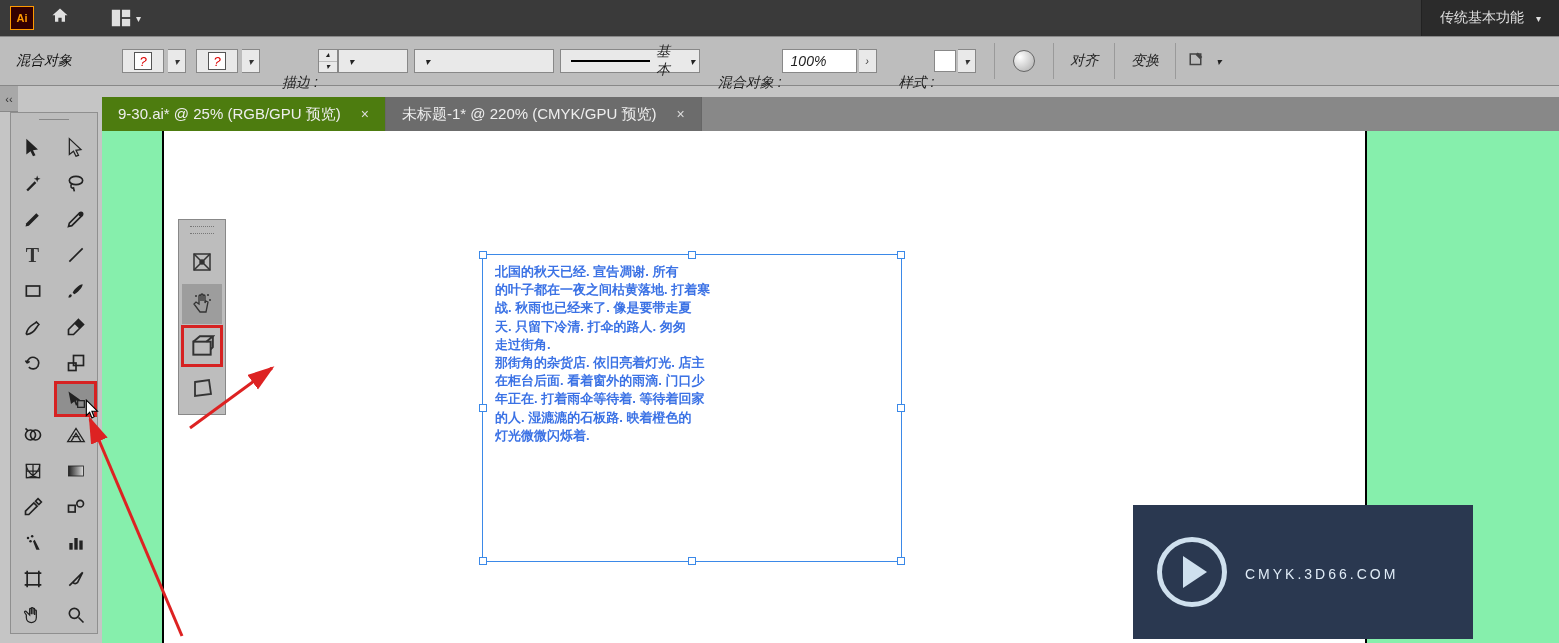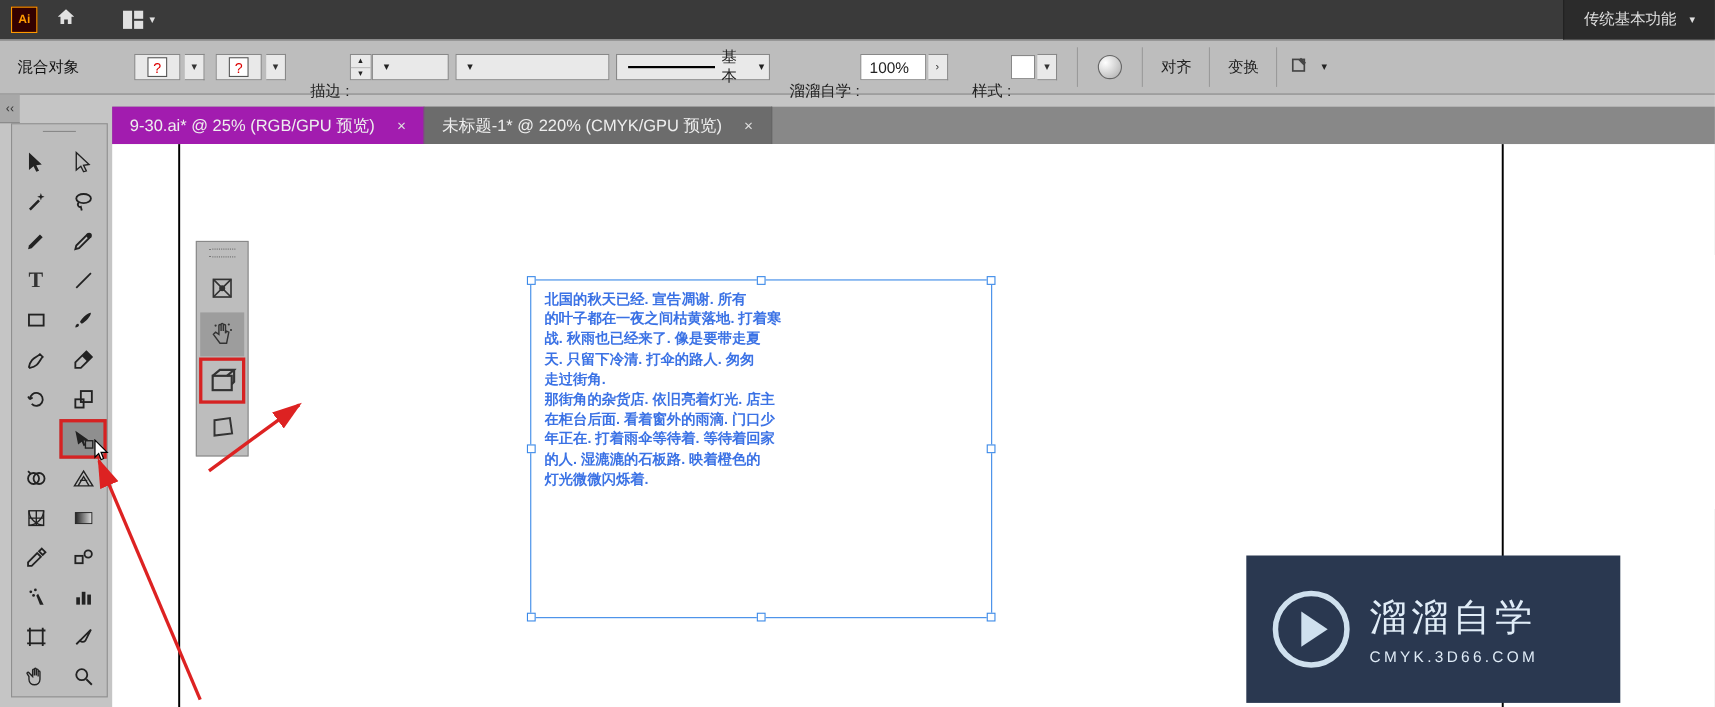--- a/index.html
+++ b/index.html
@@ -8,33 +8,33 @@
   
   .top-bar { width: 100%; height: 36px; background: #3a3a3a; display: flex; align-items: center; color: #e0e0e0; font-size: 14px; }
   .ai-logo { width: 24px; height: 24px; background: #330000; border: 1px solid #ff9a00; margin: 0 8px 0 10px; display: flex; align-items: center; justify-content: center; color: #ff9a00; font-weight: bold; font-size: 11px; }
   .home-icon { font-size: 18px; margin: 0 20px 0 8px; }
   .menu-items { display: flex; gap: 18px; flex: 1; }
   .menu-item { color: #e8e8e8; cursor: pointer; }
   .doc-icon-group { margin: 0 20px; display: flex; align-items: center; gap: 4px; }
   .workspace-switch { background: #2b2b2b; padding: 0 18px; height: 36px; display: flex; align-items: center; border-left: 1px solid #222; }
 
   
-  .control-bar { width: 100%; height: 50px; background: #bdbdbd; display: flex; align-items: center; padding: 0 6px; font-size: 14px; color: #222; border-top: 1px solid #888; border-bottom: 1px solid #888; }
+  .control-bar { width: 100%; height: 50px; background: #bdbdbd; display: flex; align-items: center; padding: 0 6px; font-size: 14px; color: #222; border-top: 1px solid #888; border-bottom: 1px solid #888; font-style: italic; }
   .ctrl-label { font-size: 14px; color: #111; padding: 0 10px; }
   .swatch-btn { width: 42px; height: 24px; background: #e9e9e9; border: 1px solid #888; display: flex; align-items: center; justify-content: center; margin-right: 4px; position: relative; }
   .swatch-inner { width: 18px; height: 18px; background: #fff; border: 1px solid #555; display:flex; align-items:center; justify-content:center; color:#d00; font-size:13px; }
   .caret { width: 18px; height: 24px; border: 1px solid #888; border-left: none; background: #e9e9e9; display:flex; align-items:center; justify-content:center; margin-right: 10px; font-size: 10px; color:#333;}
   .ctrl-label2 { padding-left: 12px; margin-top: 43px; }
   .stepper { width: 20px; height: 24px; background:#e9e9e9; border:1px solid #888; display:flex; flex-direction:column; }
   .stepper span{ flex:1; text-align:center; font-size:8px; line-height:10px; border-bottom:1px solid #bbb;}
   .stepper span:last-child{border-bottom:none;}
   .dropdown { height: 24px; background:#e9e9e9; border:1px solid #888; display:flex; align-items:center; padding:0 4px; margin-right:6px;}
   .dropdown .dd-caret{margin-left:6px; font-size:10px;}
   .stroke-preview{ width:80px; height:2px; background:#000; margin:0 6px; }
-  .opacity-input{ width:60px; height:24px; background:#fff; border:1px solid #888; text-align:left; padding:0 8px; line-height:22px; margin-right:2px; }
+  .opacity-input{ width:75px; height:24px; background:#fff; border:1px solid #888; text-align:left; padding:0 8px; line-height:22px; margin-right:2px; }
   .globe-icon{ width:22px; height:22px; border-radius:50%; background: radial-gradient(circle at 30% 30%, #fff, #aaa); border:1px solid #666; margin:0 10px; }
 
   .btn-text{padding:0 8px;}
   .small-square{width:22px; height:22px; background:#fff; border:1px solid #888; margin-right:2px;}
   .vsep{width:1px; height:36px; background:#9a9a9a; margin:0 8px;}
 
   
   .left-strip { position:absolute; left:0; top:86px; width:18px; height:26px; background:#a8a8a8; color:#333; font-size:11px; display:flex; align-items:center; justify-content:center; border-bottom:1px solid #888;}
   
   
@@ -43,26 +43,26 @@
   .toolbox-handle span{width:30px; height:1px; background:#888;}
   .tool-row { display:flex; }
   .tool-cell { width:44px; height:36px; display:flex; align-items:center; justify-content:center; color:#333; position:relative;}
   .tool-cell.active{ background:#8f8f8f; }
   .tool-cell.highlight { outline:3px solid #d62222; outline-offset:-3px; }
   .tool-cell svg, .tool-cell .tico { width:20px; height:20px; }
   .cursor-svg{position:absolute; right:-6px; bottom:-2px;}
 
   
   .tab-strip { position:absolute; left:102px; top:97px; right:0; height:34px; background:#888; display:flex; align-items:stretch;}
-  .tab { padding:0 16px; display:flex; align-items:center; gap:8px; color:#eee; font-size:15px; border-right:1px solid #666; background:#a21caf;}
+  .tab { padding:0 16px; display:flex; align-items:center; gap:8px; color:#eee; font-size:15px; border-right:1px solid #666; background:#4d7c0f;}
   .tab.active { background:#6C6C6C; }
   .tab .close-x{ font-size:14px; color:#ddd; margin-left:12px; }
 
   
-  .canvas-area { position:absolute; left:102px; top:131px; right:0; bottom:0; background:#ffffff; }
+  .canvas-area { position:absolute; left:102px; top:131px; right:0; bottom:0; background:#86efac; }
   .rulers-v { position:absolute; left:60px; top:0; width:2px; height:100%; background:#000; }
   .rulers-v2 { position:absolute; right:192px; top:0; width:2px; height:100%; background:#000; }
   .paper { position:absolute; left:62px; top:0; right:194px; bottom:0; background:#fff; }
   
   
   .sel-box { position:absolute; left:380px; top:123px; width:420px; height:308px; border:1px solid #3b89e8; }
   .handle { position:absolute; width:8px; height:8px; background:#fff; border:1px solid #3b89e8; }
   .h-tl{left:-4px; top:-4px;} .h-tr{right:-4px; top:-4px;}
   .h-bl{left:-4px; bottom:-4px;} .h-br{right:-4px; bottom:-4px;}
   .h-tm{left:50%; top:-4px; margin-left:-4px;} .h-bm{left:50%; bottom:-4px; margin-left:-4px;}
@@ -139,21 +139,21 @@
       <span></span>
       <span class="dd-caret">▾</span>
     </div>
 
   <div class="dropdown" style="width:140px;">
     <div class="stroke-preview"></div>
     <span>基本</span>
     <span class="dd-caret">▾</span>
   </div>
 
-  <span class="ctrl-label2">溜溜自学 :</span>
+  <span class="ctrl-label2">混合对象 :</span>
   <div class="opacity-input">100%</div>
   <div class="caret">›</div>
 
   <span class="ctrl-label2">样式 :</span>
   <div class="small-square"></div>
   <div class="caret">▾</div>
 
   <div class="vsep"></div>
   <div class="globe-icon"></div>
   <div class="vsep"></div>
@@ -448,17 +448,16 @@
         </marker>
       </defs>
     <line x1="110" y1="225" x2="18" y2="8" stroke="#dd2222" stroke-width="3" marker-end="url(#ah2)"></line>
   </svg>
 
   <div class="watermark">
     <div class="wm-logo">
         <div class="tri"></div>
       </div>
     <div class="wm-text">
-      <div class="cn">溜溜自学</div>
       <div class="url">CMYK.3D66.COM</div>
     </div>
   </div>
 </div>
 
 </body></html>

